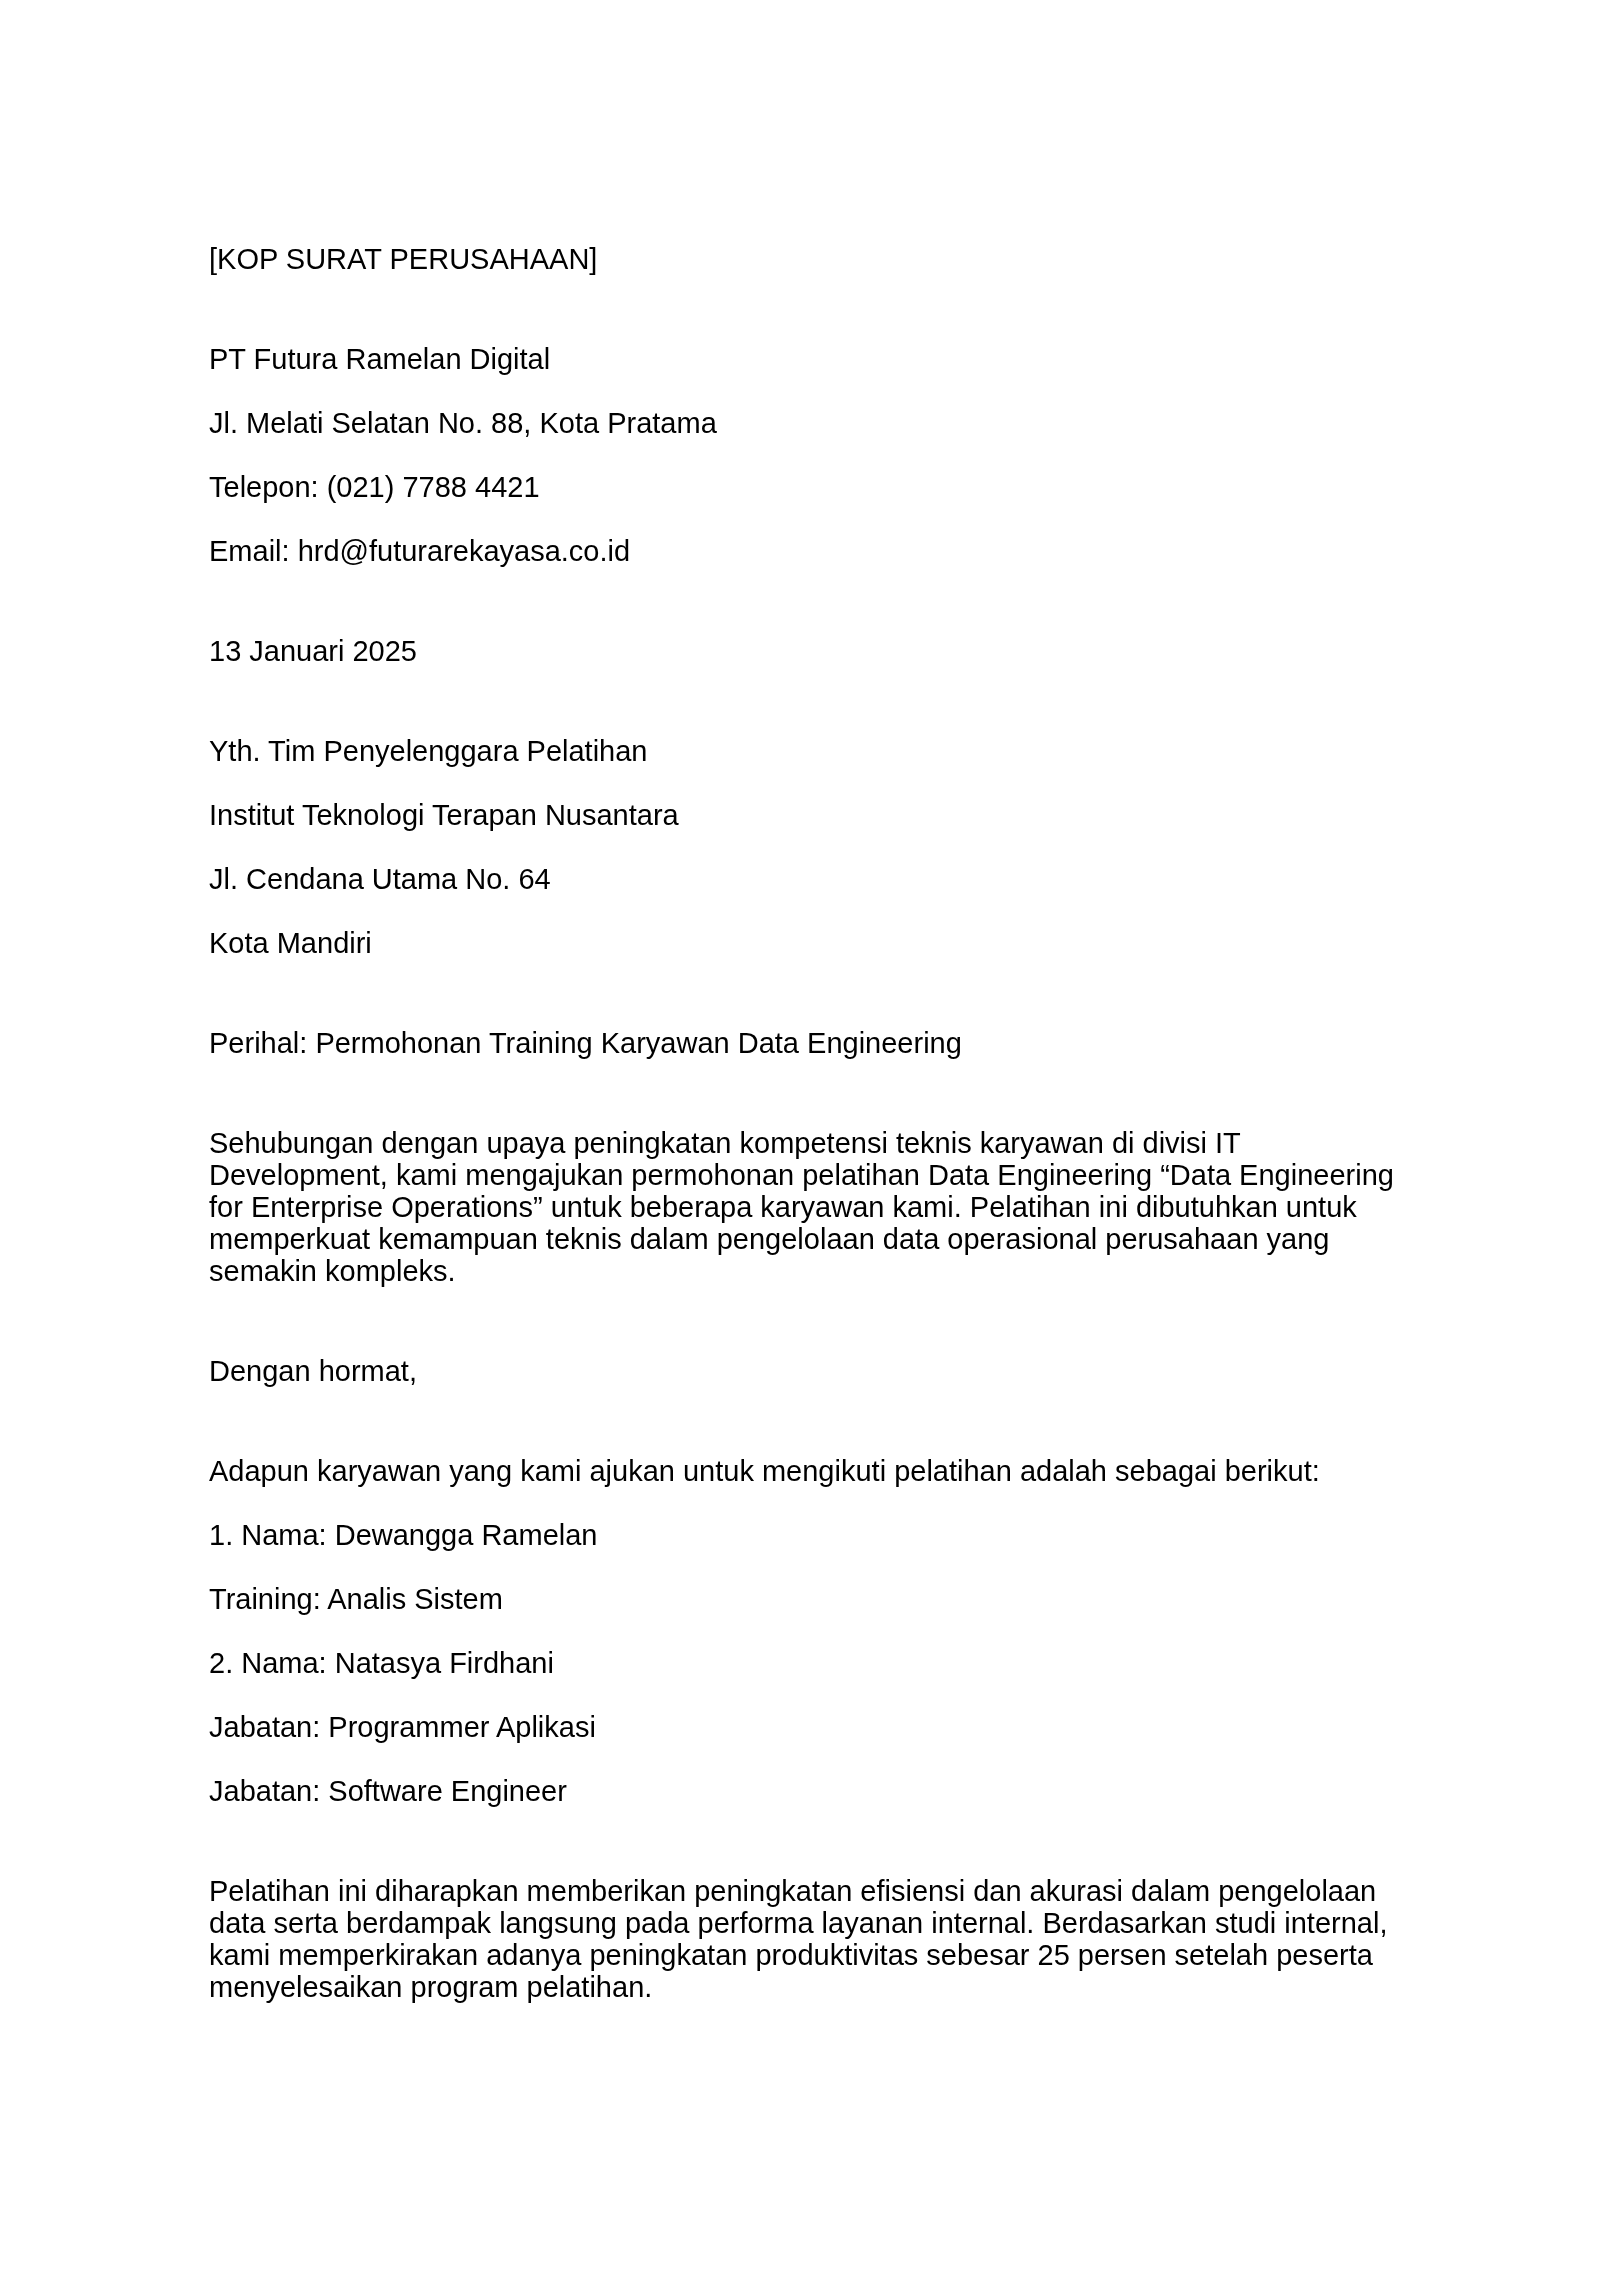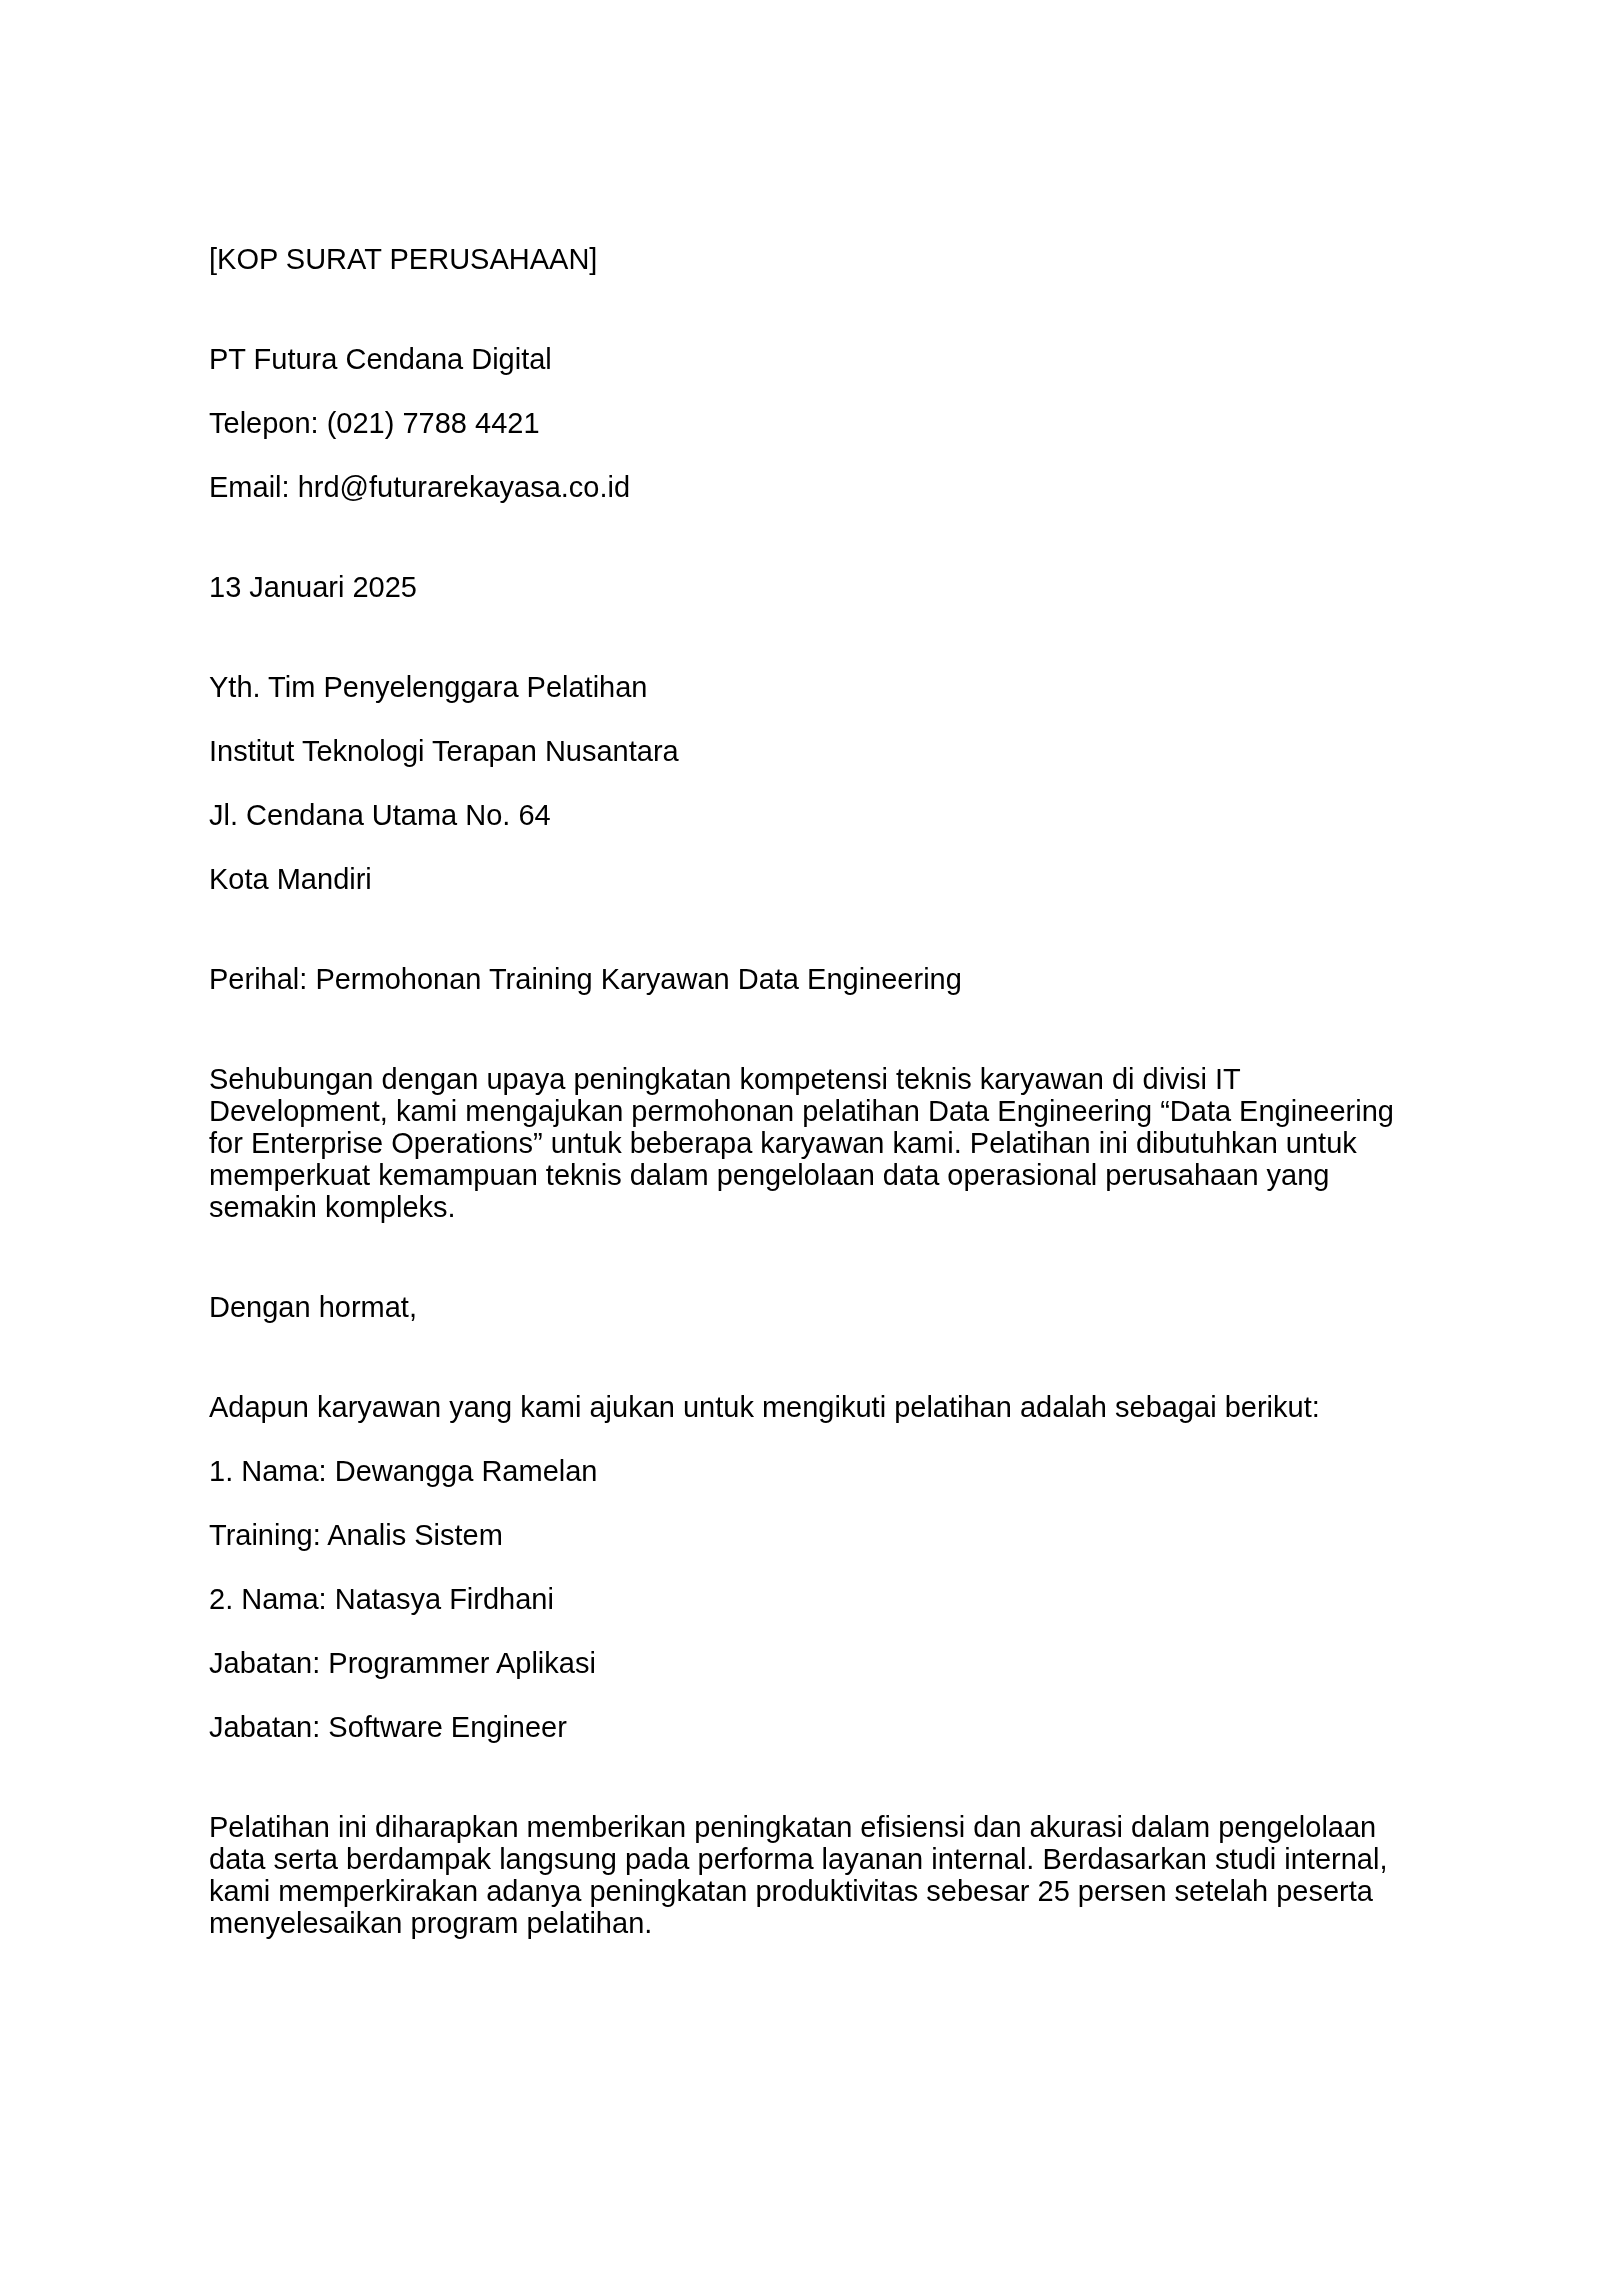--- a/index.html
+++ b/index.html
@@ -28,21 +28,22 @@
     margin-bottom: 68px;
   }
 </style>
 </head>
 <body>
 
 <div class="page">
 
   <p class="block-end">[KOP SURAT PERUSAHAAN]</p>
 
-  <p>PT Futura Cendana Digital</p>
+  <p>PT Futura Ramelan Digital</p>
+  <p>Jl. Melati Selatan No. 88, Kota Pratama</p>
   <p>Telepon: (021) 7788 4421</p>
   <p class="block-end">Email: hrd@futurarekayasa.co.id</p>
 
   <p class="block-end">13 Januari 2025</p>
 
   <p>Yth. Tim Penyelenggara Pelatihan</p>
   <p>Institut Teknologi Terapan Nusantara</p>
   <p>Jl. Cendana Utama No. 64</p>
   <p class="block-end">Kota Mandiri</p>
 

